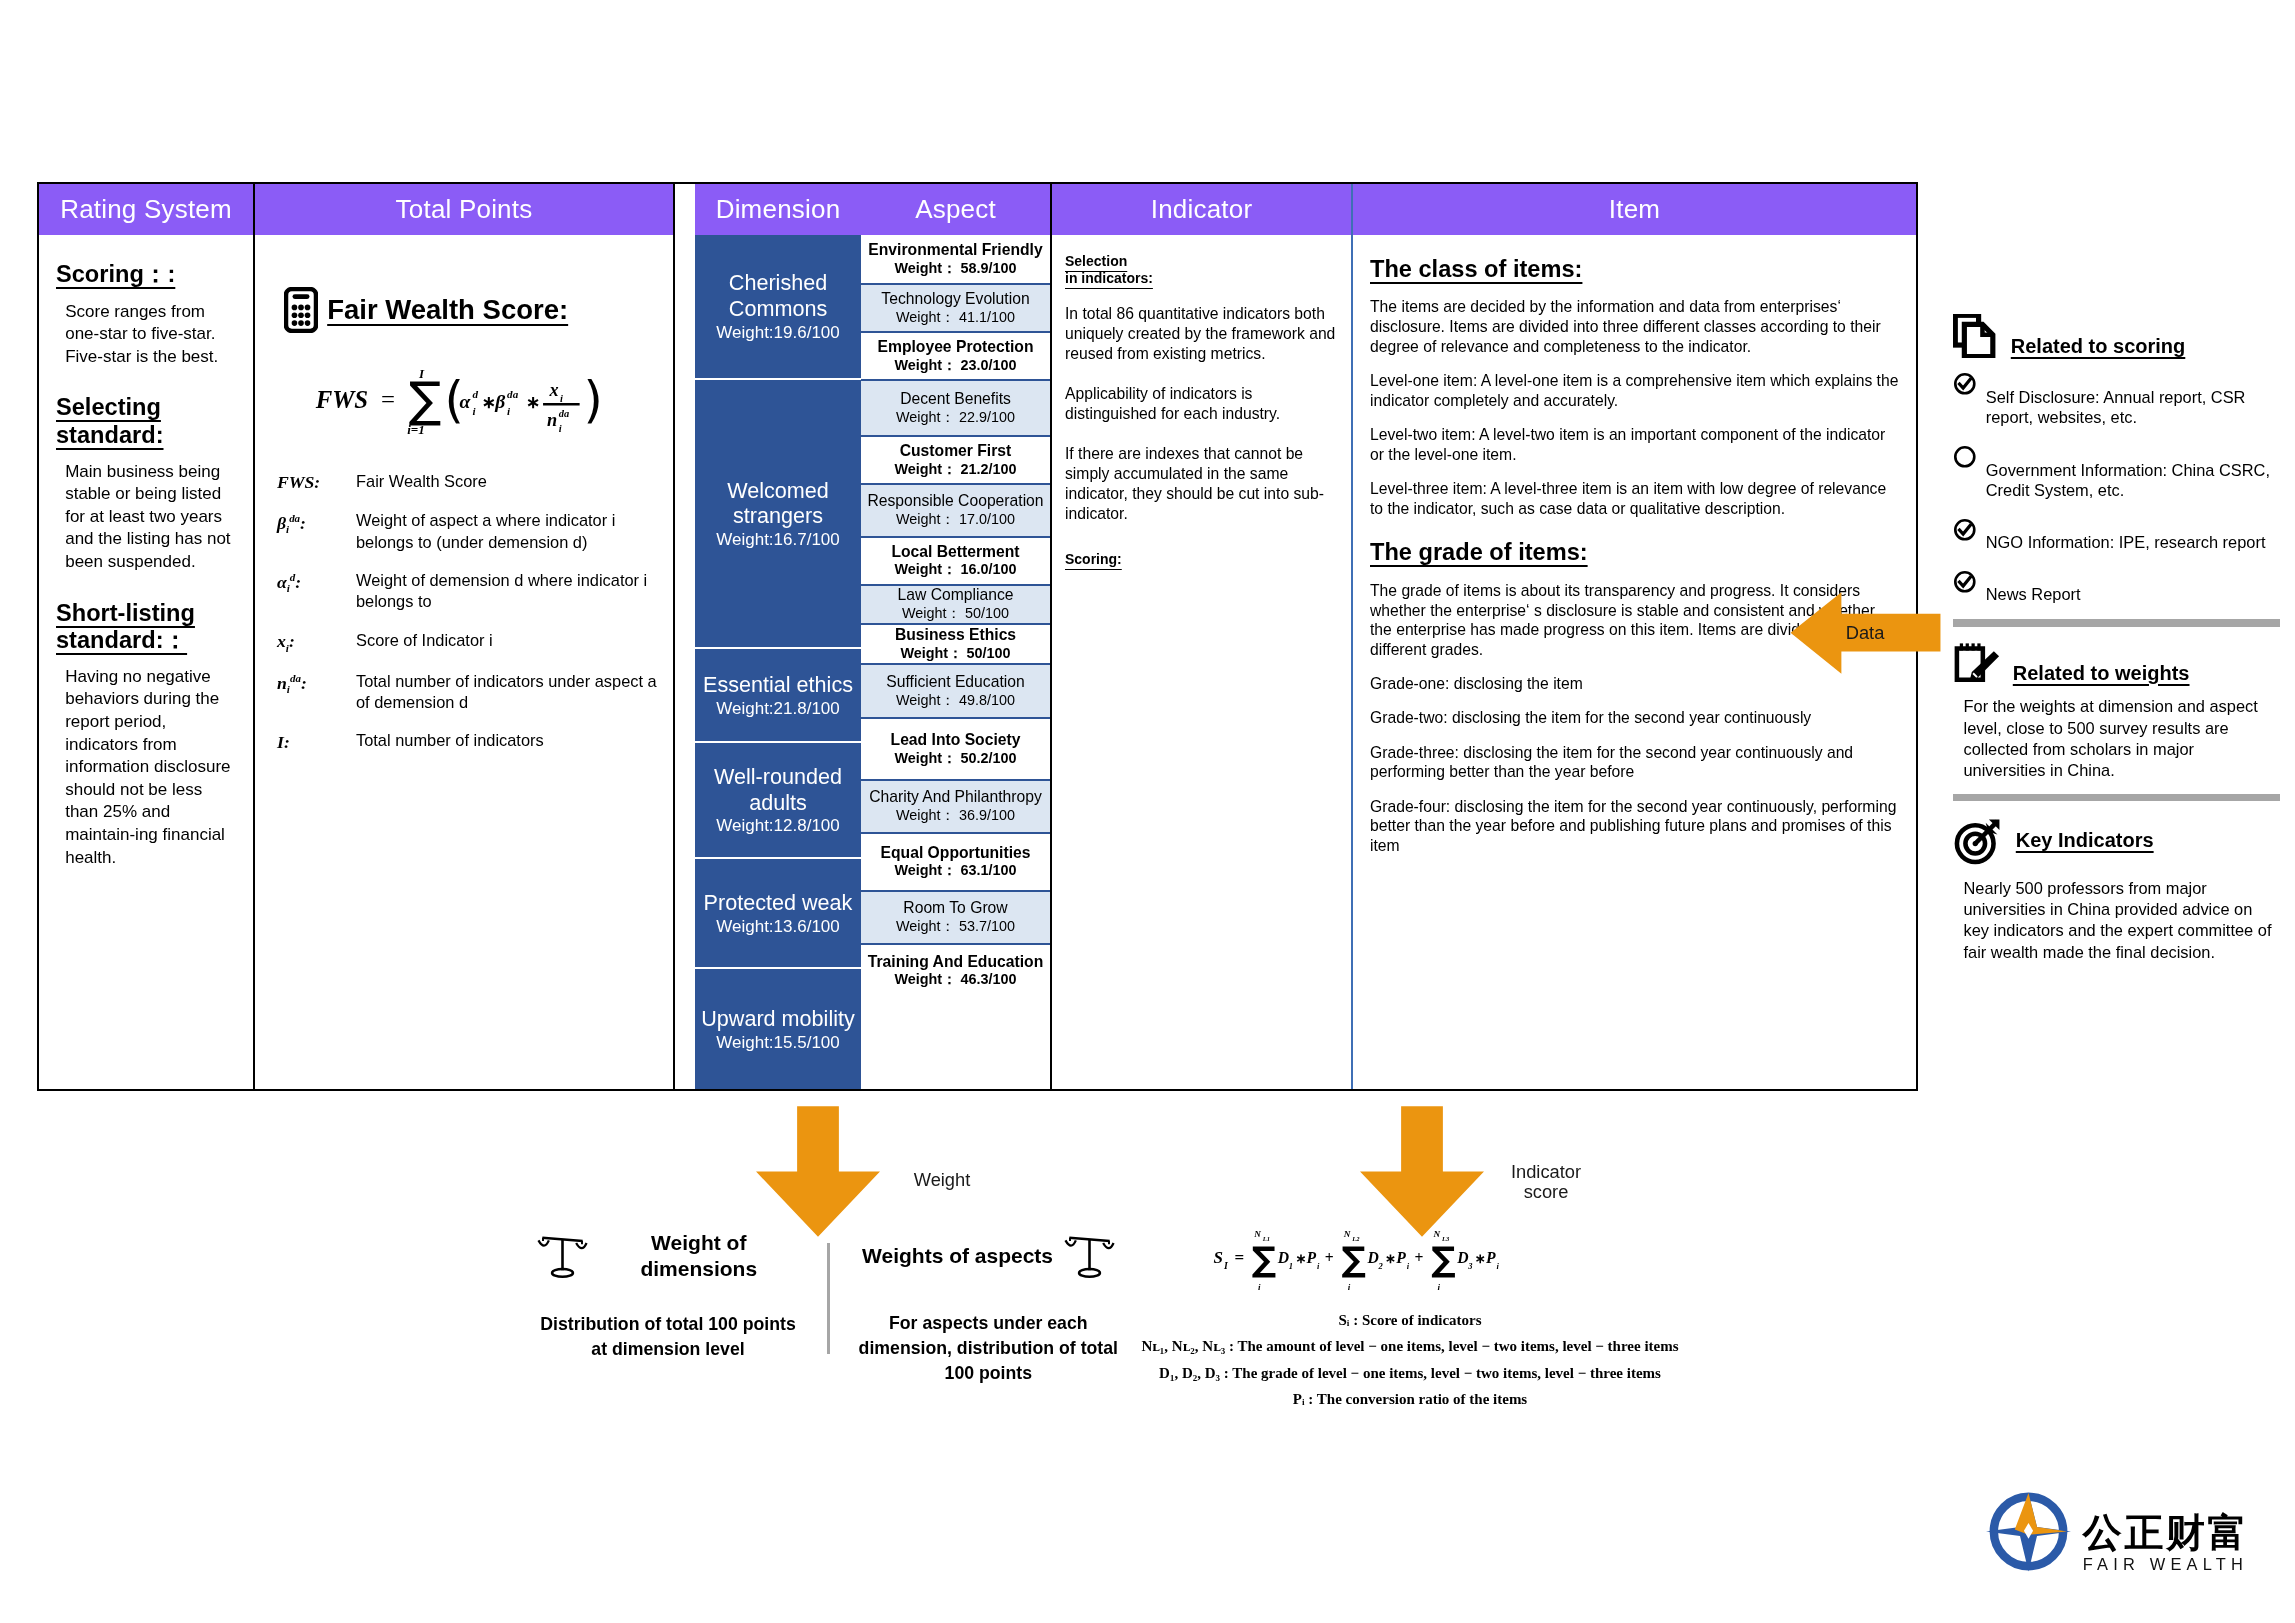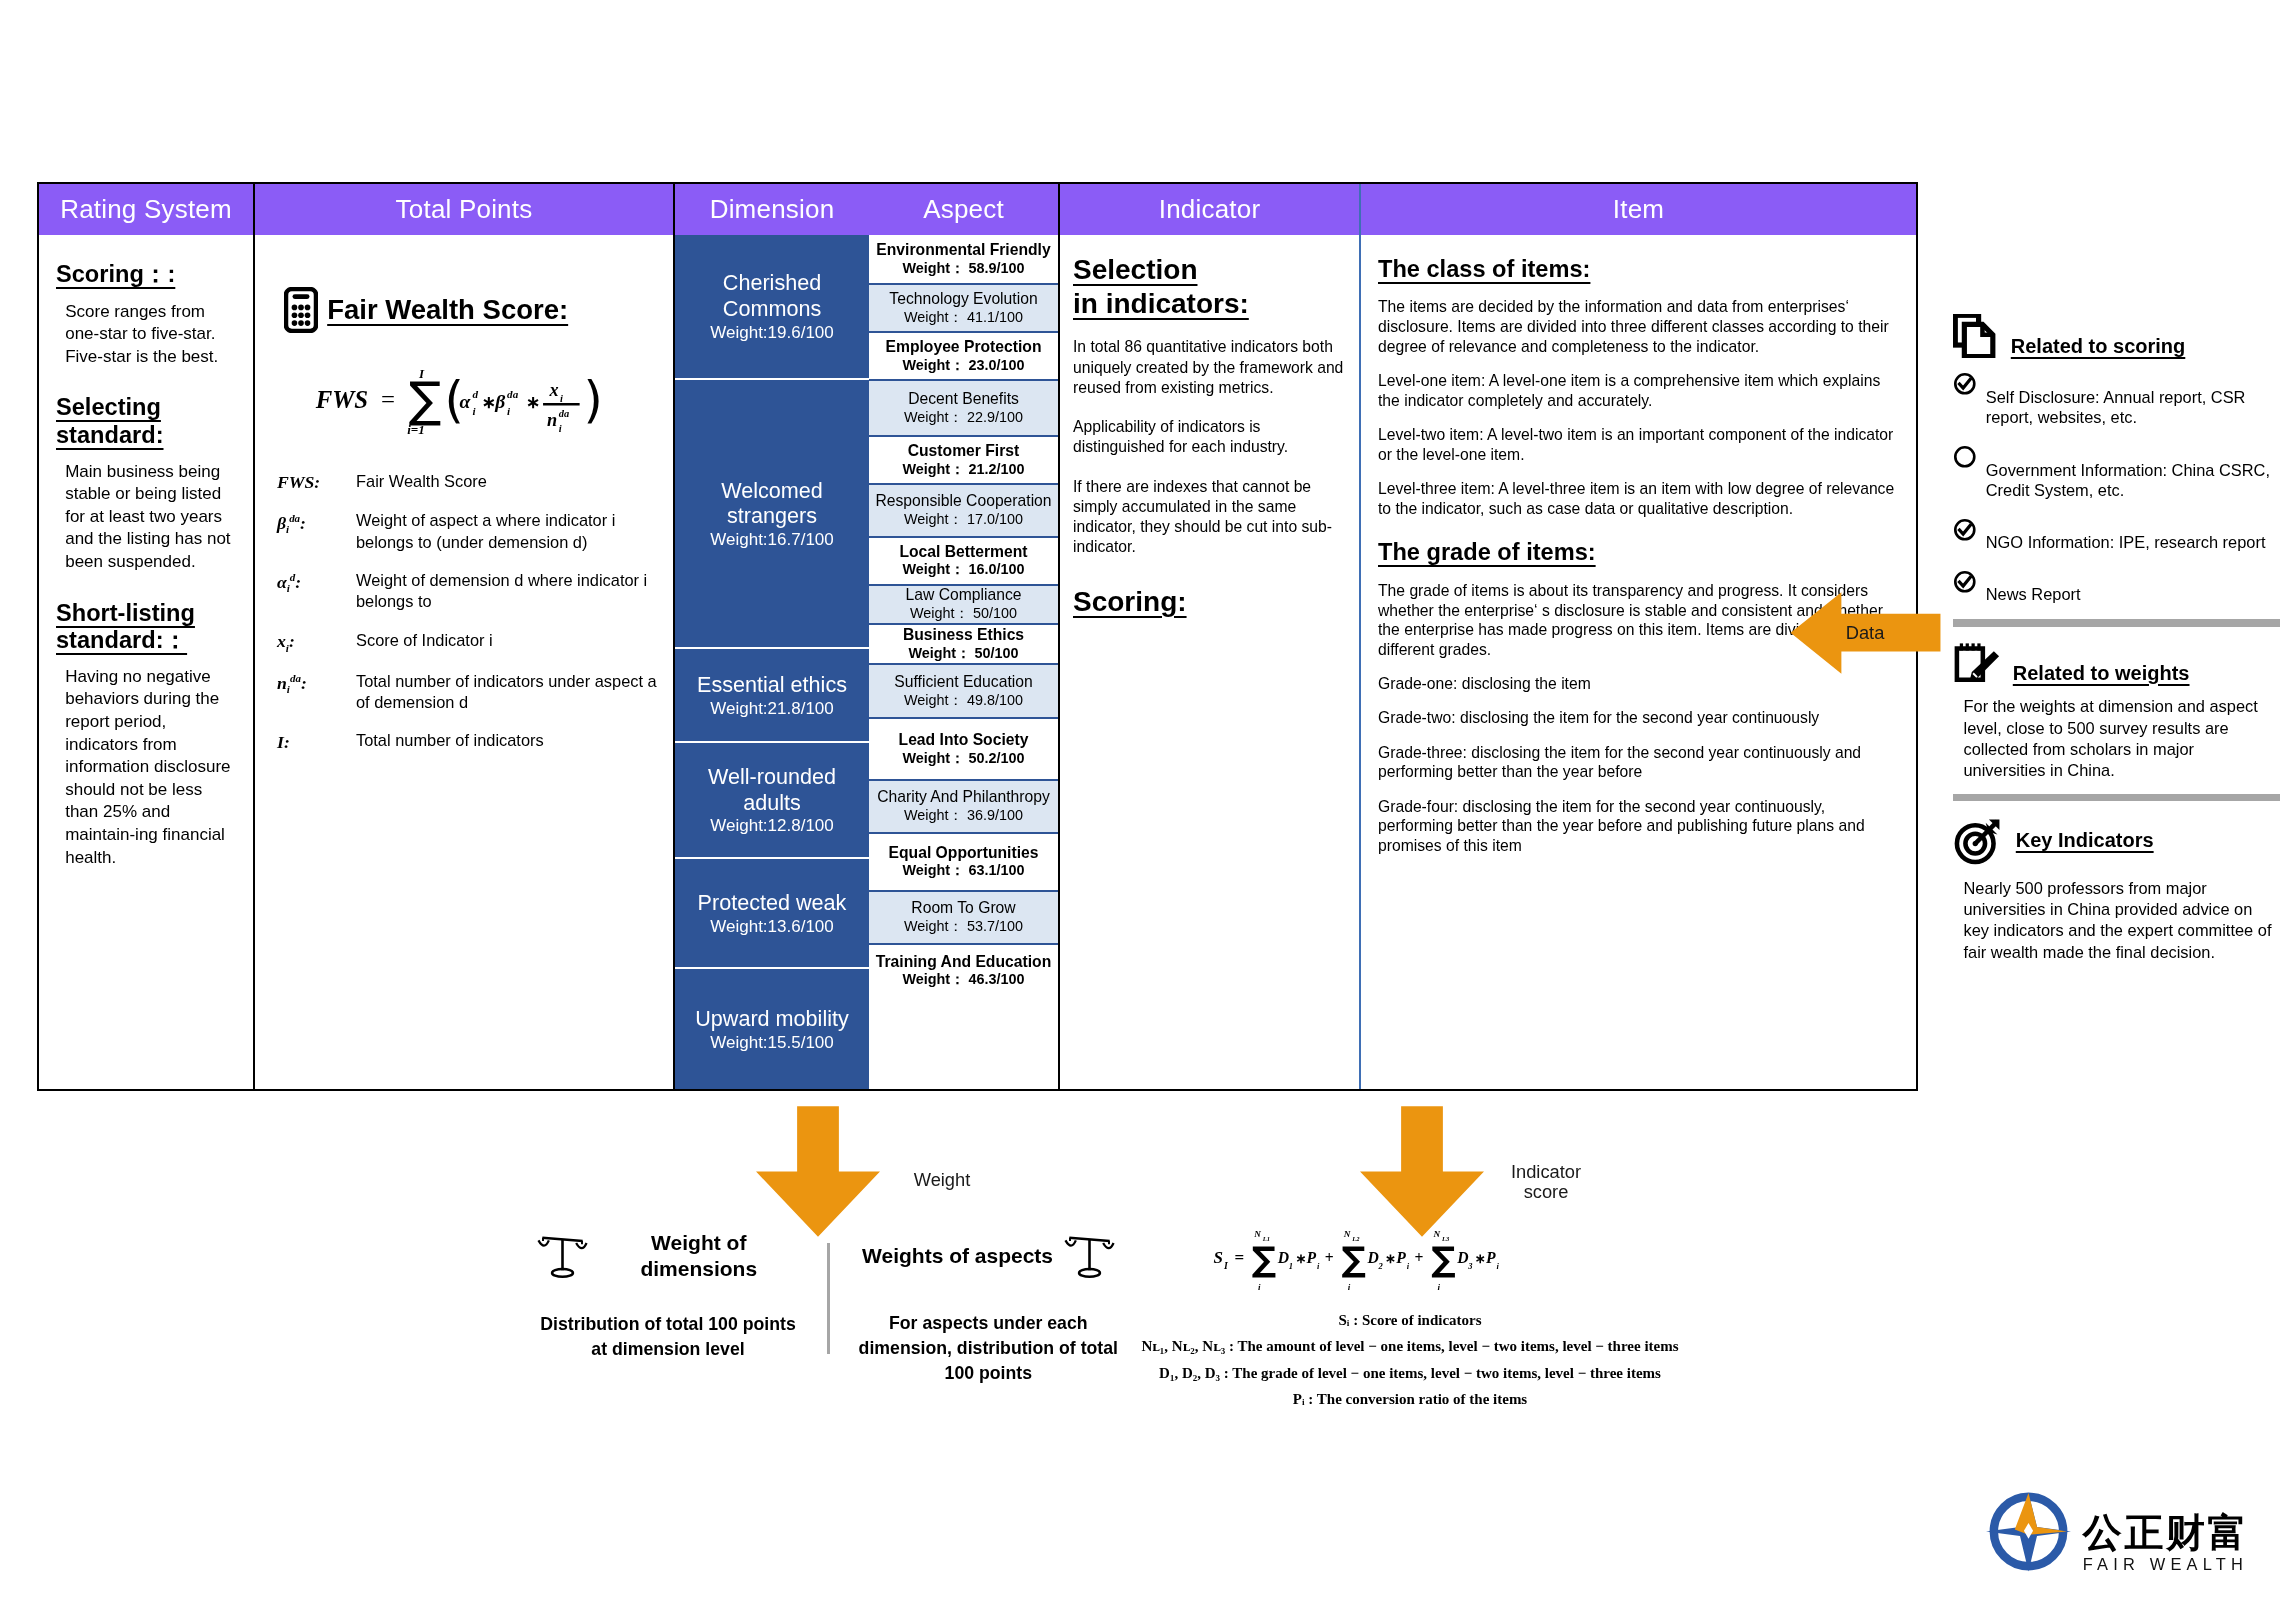--- a/index.html
+++ b/index.html
@@ -63,21 +63,21 @@
     width: 79px; flex: none;
     font-family: "Liberation Serif", serif;
     font-weight: bold; font-style: italic;
     font-size: 17.7px; padding-top: 1.3px;
   }
   .lg-txt { font-size: 16.4px; line-height: 1.3; }
   sub.sm { font-size: .62em; font-style: italic; }
   sup.sm { font-size: .62em; font-style: italic; }
 
   
-  .c3 { width: 194px; }
+  .c3 { width: 166px; margin-left: 20px; }
   .dim-cell {
     background: #2e5496; color: #fff;
     display: flex; flex-direction: column;
     align-items: center; justify-content: center;
     text-align: center;
     border-bottom: 2px solid #fff;
     padding: 2.6px 3.9px;
   }
   .dim-cell .nm { font-size: 21.6px; line-height: 1.18; }
   .dim-cell .wt { font-size: 17px; margin-top: 1.3px; }
@@ -95,21 +95,21 @@
   .asp-cell.even { background: #ffffff; }
   .asp-cell .nm { font-size: 15.7px; font-weight: bold; line-height: 1.1; }
   .asp-cell .wt { font-size: 14.4px; font-weight: bold; margin-top: 0.7px; }
   .asp-cell.odd .nm { font-weight: normal; }
   .asp-cell.odd .wt { font-weight: normal; }
 
   
   .c5 { width: 301px; border-right: 2.6px solid #3f6fb5; }
   .c5 .col-body { padding: 18.3px 14.4px 0 13px; }
   .blk-h {
-    font-size: 28px; font-weight: bold;
+    font-size: 14px; font-weight: bold;
     text-decoration: underline; text-underline-offset: 4.6px;
     line-height: 1.2; margin-bottom: 17px;
   }
   .c5 p { font-size: 15.7px; line-height: 1.28; margin-bottom: 19.6px; }
 
   
   .c6 { flex: 1; }
   .c6 .col-body { padding: 19.6px 17px 0 17px; }
   .c6 .blk-h { font-size: 23.6px; margin-bottom: 14.4px; }
   .c6 p { font-size: 15.7px; line-height: 1.26; margin-bottom: 14.4px; }

